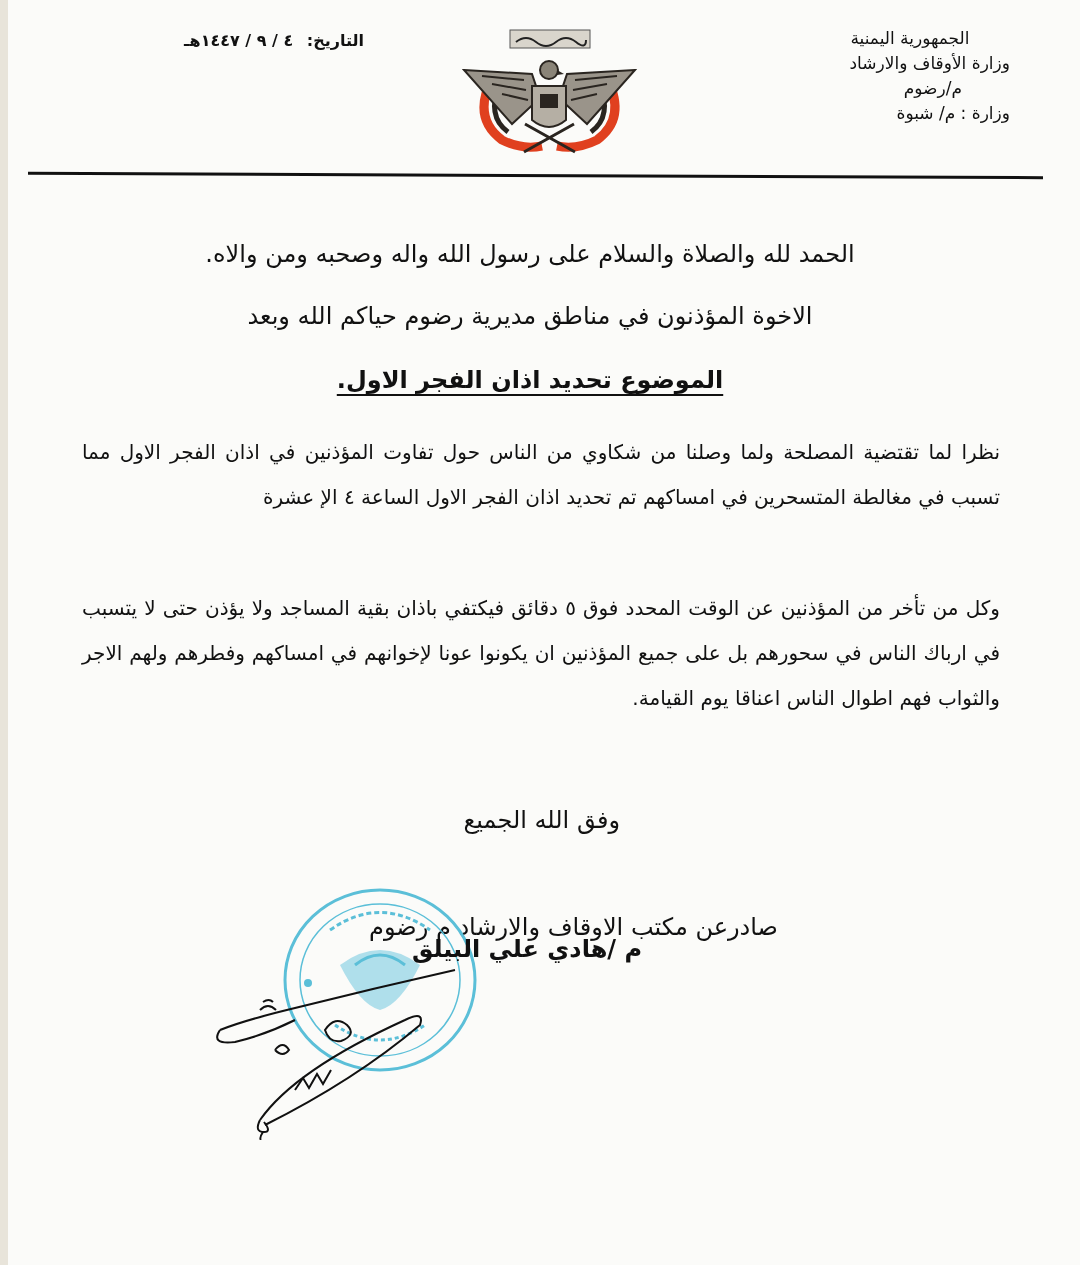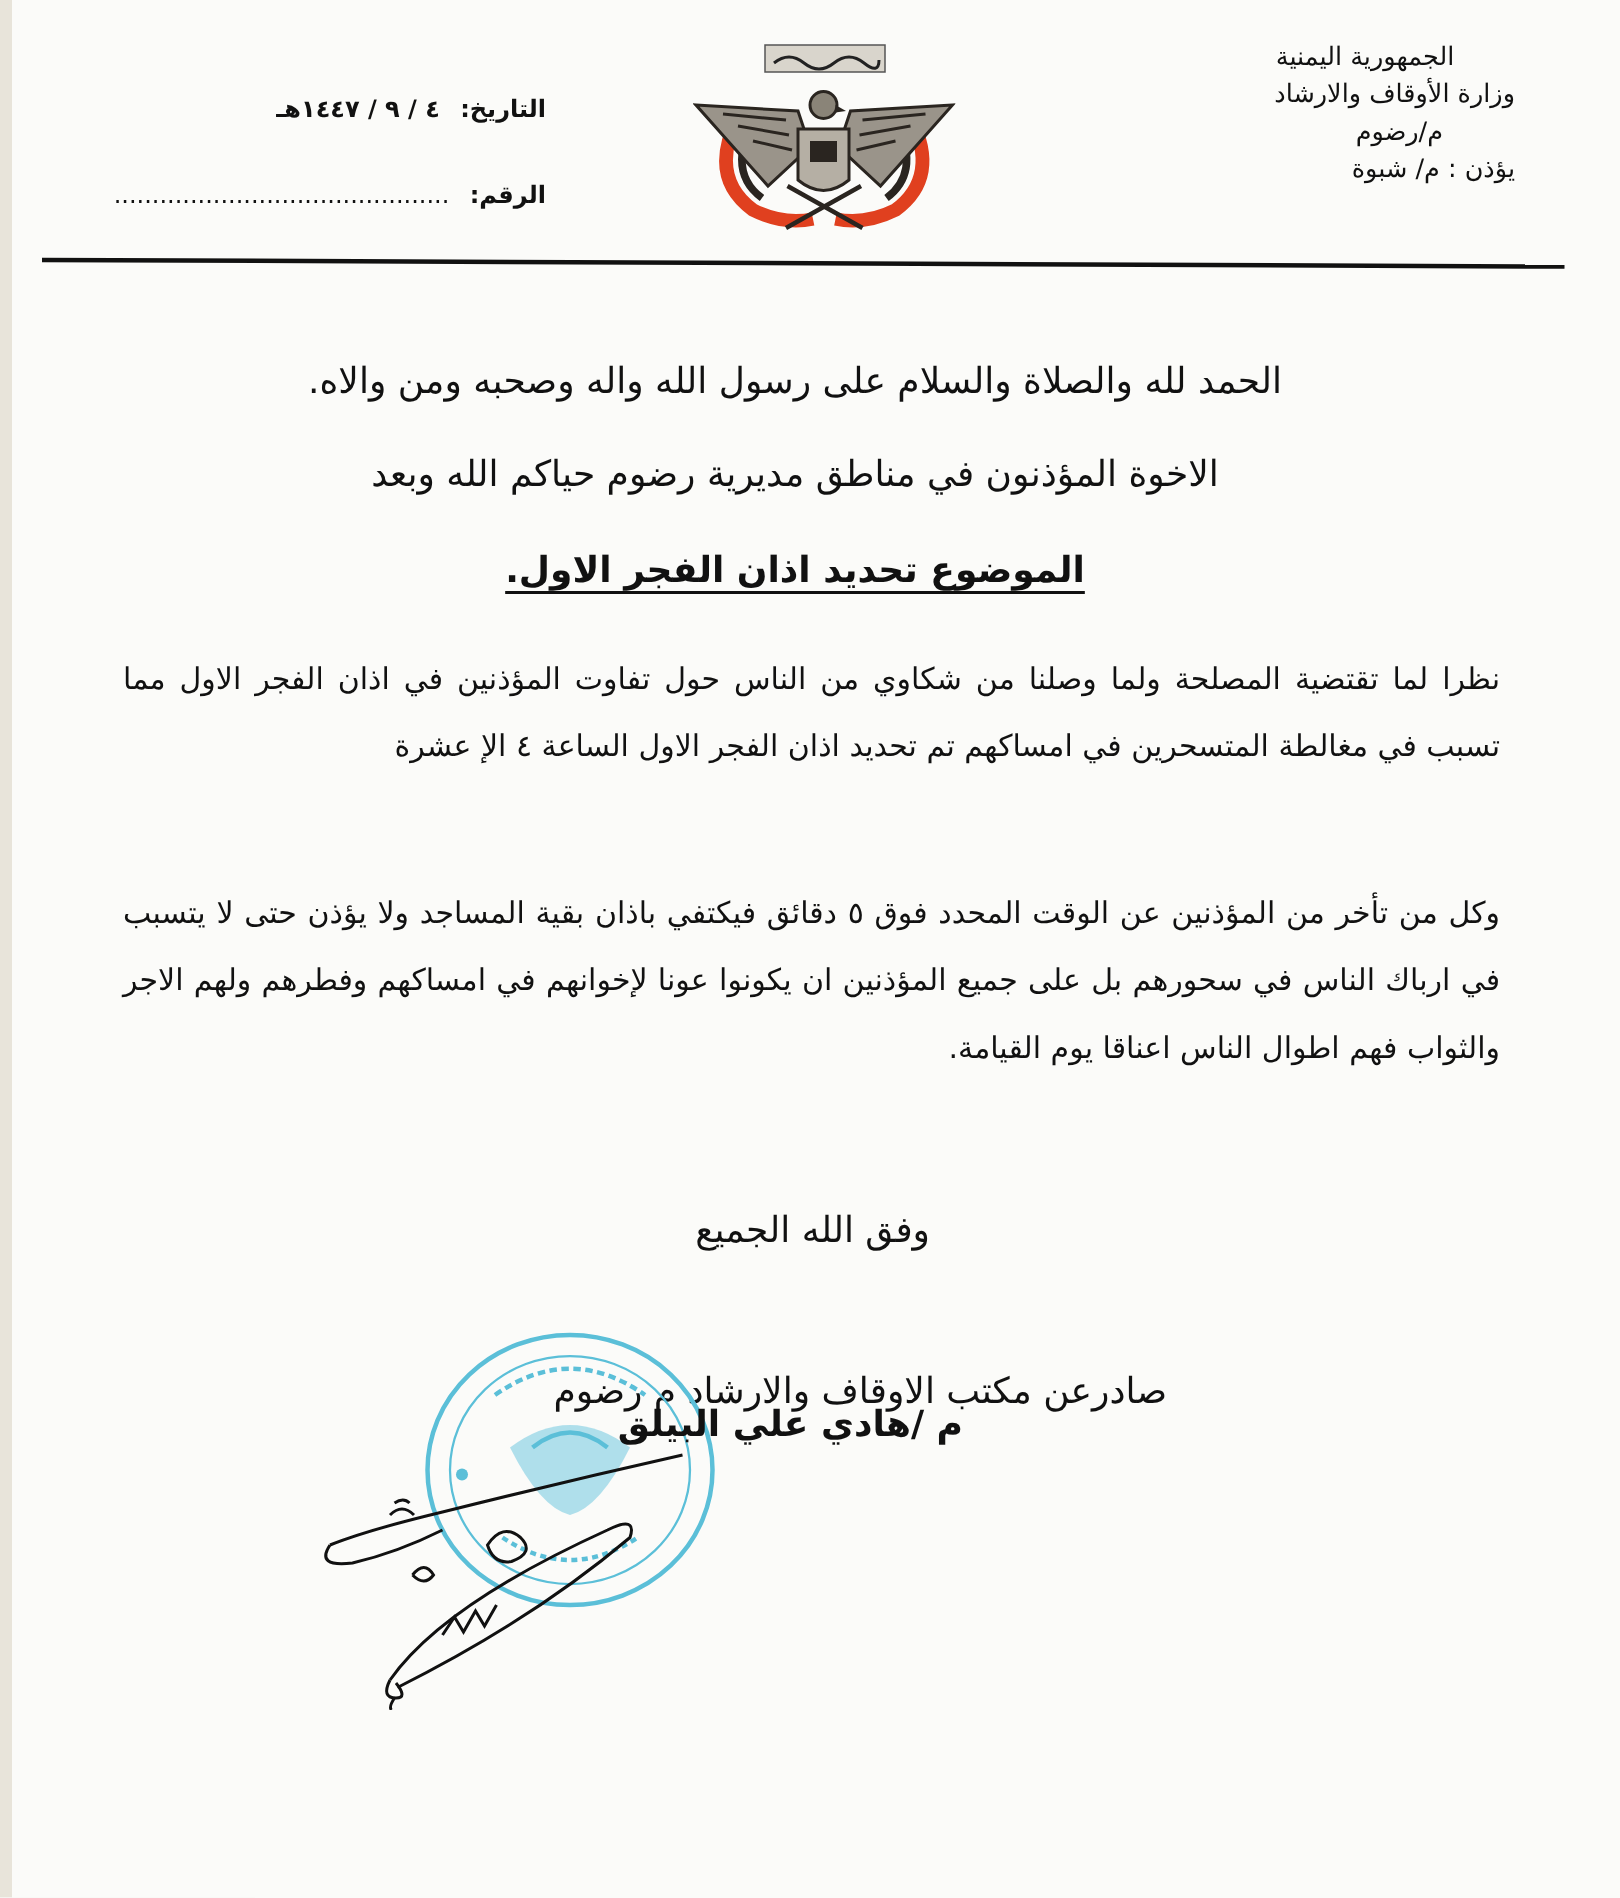--- a/index.html
+++ b/index.html
@@ -23,21 +23,21 @@
       direction: rtl; text-align: right;
       font-weight: normal; font-size: 17px; line-height: 25px;
     }
     .hdr-right .l1 { text-align: center; }
     .hdr-right .l3 { padding-right: 48px; }
     .hdr-left {
       position: absolute; left: 94px; top: 28px; width: 270px;
       direction: rtl; text-align: right;
       font-weight: bold; font-size: 16px; line-height: 25px;
     }
-    .hdr-left .row { white-space: nowrap; margin-top: 32px; }
+    .hdr-left .row { white-space: nowrap; }
     .hdr-left .lbl { margin-left: 8px; }
     .dots { letter-spacing: -1px; font-weight: normal; }
     .emblem {
       position: absolute; left: 462px; top: 28px; width: 175px; height: 130px;
     }
     .rule {
       position: absolute; left: 28px; top: 174px; width: 1015px; height: 3px;
       background: #111; transform: rotate(0.25deg);
     }
     .ctr {
@@ -66,21 +66,21 @@
 </head>
 <body>
 
 <div class="left-edge"></div>
 <div class="page"></div>
 
 <div class="hdr-right">
   <div class="l1">الجمهورية اليمنية</div>
   <div class="l2">وزارة الأوقاف والارشاد</div>
   <div class="l3">م/رضوم</div>
-  <div class="l4">يؤذن : م/ شبوة</div>
+  <div class="l4">وزارة : م/ شبوة</div>
 </div>
 
 <div class="emblem">
   <svg width="175" height="130" viewBox="0 0 175 130">
 
     <rect x="48" y="2" width="80" height="18" fill="#d9d5cc" stroke="#555" stroke-width="1"></rect>
     <path d="M54 14 q10 -8 20 0 t20 0 t20 0 t10 -2" fill="none" stroke="#222" stroke-width="2"></path>
 
     <path d="M30 50 Q10 90 40 112 Q60 122 80 118" fill="none" stroke="#e0401f" stroke-width="9"></path>
     <path d="M145 50 Q165 90 135 112 Q115 122 95 118" fill="none" stroke="#e0401f" stroke-width="9"></path>
@@ -99,24 +99,20 @@
     <rect x="78" y="66" width="18" height="14" fill="#2a2520"></rect>
 
     <path d="M62 124 L112 96 M113 124 L63 96" stroke="#2a2520" stroke-width="3"></path>
   </svg>
 </div>
 
 <div class="hdr-left">
   <div class="row">
     <span class="lbl">التاريخ:</span>
     <span>٤ / ٩ / ١٤٤٧هـ</span>
-  </div>
-  <div class="row">
-    <span class="lbl">الرقم:</span>
-    <span class="dots">............................................</span>
   </div>
 </div>
 
 <div class="rule"></div>
 
 <div class="ctr" style="top:240px; left:-10px;">الحمد لله والصلاة والسلام على رسول الله واله وصحبه ومن والاه.</div>
 <div class="ctr" style="top:302px; left:-10px;">الاخوة المؤذنون في مناطق مديرية رضوم حياكم الله وبعد</div>
 <div class="ctr" style="top:366px; left:-10px;">
   <span class="subject">الموضوع تحديد اذان الفجر الاول.</span>
 </div>

